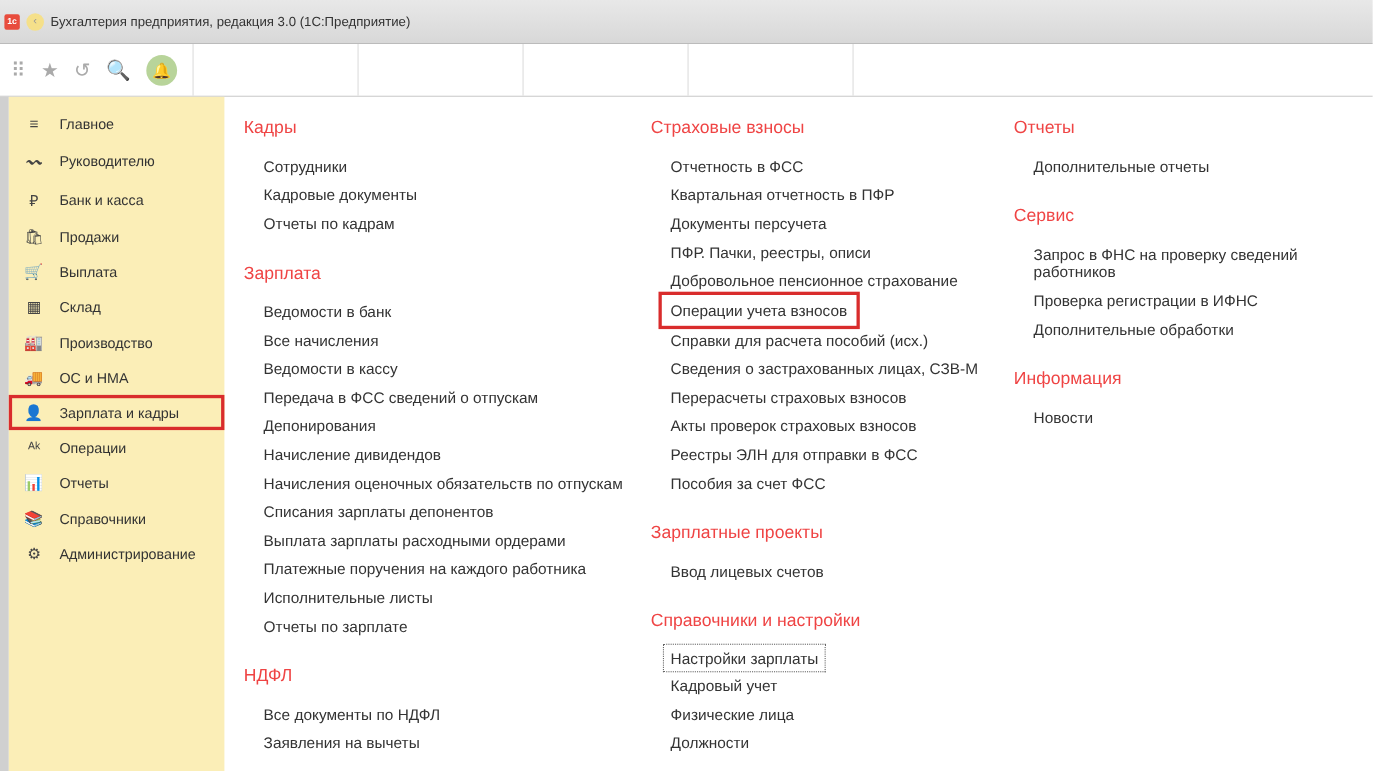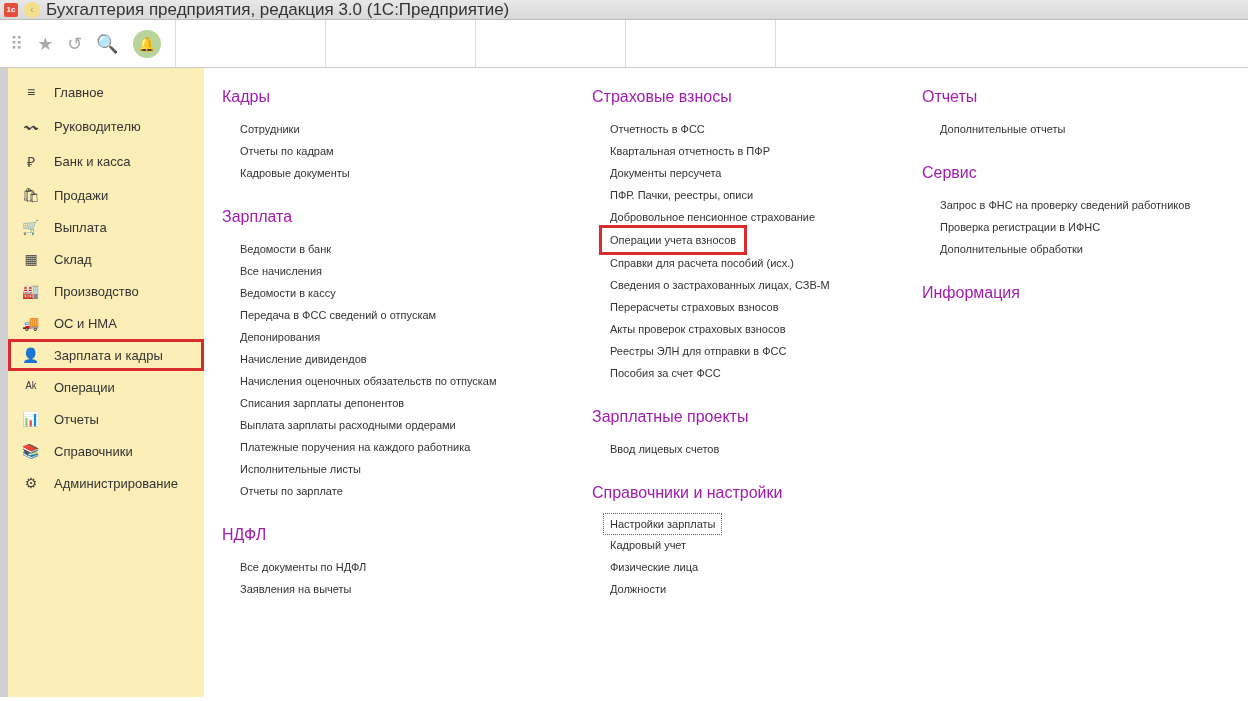--- a/index.html
+++ b/index.html
@@ -1,45 +1,45 @@
 <!DOCTYPE html>
 <html><head>
 <meta charset="utf-8">
 <style>
   * { box-sizing: border-box; margin: 0; padding: 0; }
   body { font-family: Arial, sans-serif; font-size: 13px; color: #333; background: #fff; width: 1248px; height: 701px; overflow: hidden; }
   
-  .titlebar { height: 20px; background: linear-gradient(#e8e8e8, #d8d8d8); border-bottom: 1px solid #bbb; display: flex; align-items: center; padding: 0 4px; gap: 6px; }
+  .titlebar { height: 40px; background: linear-gradient(#e8e8e8, #d8d8d8); border-bottom: 1px solid #bbb; display: flex; align-items: center; padding: 0 4px; gap: 6px; }
   .titlebar .icon-1c { width: 14px; height: 14px; background: #e84c3d; border-radius: 2px; font-size: 8px; color: #fff; display:flex;align-items:center;justify-content:center;font-weight:bold; }
   .titlebar .icon-back { width: 16px; height: 16px; border-radius: 50%; background: #f5e08a; display:flex;align-items:center;justify-content:center;font-size:10px;color:#999; }
-  .titlebar .title-text { font-size: 17px; color: #333; }
+  .titlebar .title-text { font-size: 12px; color: #333; }
 
   .toolbar { height: 48px; border-bottom: 1px solid #ccc; display: flex; align-items: center; padding: 0 10px; gap: 14px; background: #fff; }
   .toolbar .tb-icon { color: #aaa; font-size: 18px; cursor: pointer; }
   .toolbar .tb-bell { width: 28px; height: 28px; border-radius: 50%; background: #b8d49a; display:flex;align-items:center;justify-content:center; color:#fff; font-size:14px; cursor:pointer; }
   .toolbar .tabs-spacer { flex: 1; display: flex; height: 100%; }
   .toolbar .tab-slot { border-left: 1px solid #ddd; flex: 0 0 150px; height: 100%; }
 
   .main { display: flex; height: calc(701px - 24px - 48px); }
   
   .sidebar { width: 196px; background: #fbeeb7; display: flex; flex-direction: column; padding-top: 8px; }
   .sidebar-item { display: flex; align-items: center; gap: 14px; padding: 8px 14px; color: #333; font-size: 13px; cursor: pointer; }
   .sidebar-item.selected { outline: 3px solid #d92c2c; outline-offset: -3px; background: #fbeeb7; }
   .sidebar-item .s-icon { width: 18px; text-align: center; color: #444; font-size: 14px; }
   
   .content { flex: 1; padding: 20px 10px 20px 18px; overflow: auto; display: flex; gap: 20px; align-items: flex-start; }
   .col { flex: 0 0 auto; }
   .col1 { width: 350px; }
   .col2 { width: 310px; }
   .col3 { width: 320px; }
   
-  .section-title { color: #a21caf; font-size: 16px; margin-bottom: 12px; margin-top: 0; }
+  .section-title { color: #ef4444; font-size: 16px; margin-bottom: 12px; margin-top: 0; }
   .section-title.spaced { margin-top: 24px; }
   .link-list { list-style: none; padding-left: 18px; }
-  .link-list li { padding: 5px 0; color: #333; font-size: 11px; cursor: pointer; }
+  .link-list li { padding: 5px 0; color: #333; font-size: 14px; cursor: pointer; }
   .link-list li.red-box { outline: 3px solid #d92c2c; padding: 6px 8px; margin-left: -8px; display: inline-block; }
   .link-list li.dotted-box { outline: 1px dotted #666; padding: 4px 6px; margin-left: -6px; display: inline-block; }
   
   .left-rail { width: 8px; background: #d0d0d0; }
 </style>
 </head>
 <body>
 
 <div class="titlebar">
   <span class="icon-1c">1c</span>
@@ -116,22 +116,22 @@
       <div class="sidebar-item">
         <span class="s-icon">⚙</span>
         <span>Администрирование</span>
       </div>
     </div>
   <div class="content">
     <div class="col col1" id="col1">
         <div class="section-title">Кадры</div>
         <ul class="link-list">
           <li>Сотрудники</li>
+          <li>Кадровые документы</li>
           <li>Отчеты по кадрам</li>
-          <li>Кадровые документы</li>
         </ul>
         <div class="section-title spaced">Зарплата</div>
         <ul class="link-list">
           <li>Ведомости в банк</li>
           <li>Все начисления</li>
           <li>Ведомости в кассу</li>
           <li>Передача в ФСС сведений о отпускам</li>
           <li>Депонирования</li>
           <li>Начисление дивидендов</li>
           <li>Начисления оценочных обязательств по отпускам</li>
@@ -162,15 +162,18 @@
         <ul class="link-list">
           <li>Дополнительные отчеты</li>
         </ul>
         <div class="section-title spaced">Сервис</div>
         <ul class="link-list">
           <li>Запрос в ФНС на проверку сведений работников</li>
           <li>Проверка регистрации в ИФНС</li>
           <li>Дополнительные обработки</li>
         </ul>
         <div class="section-title spaced">Информация</div>
+        <ul class="link-list">
+          <li>Новости</li>
+        </ul>
       </div>
   </div>
 </div>
 
 </body></html>

